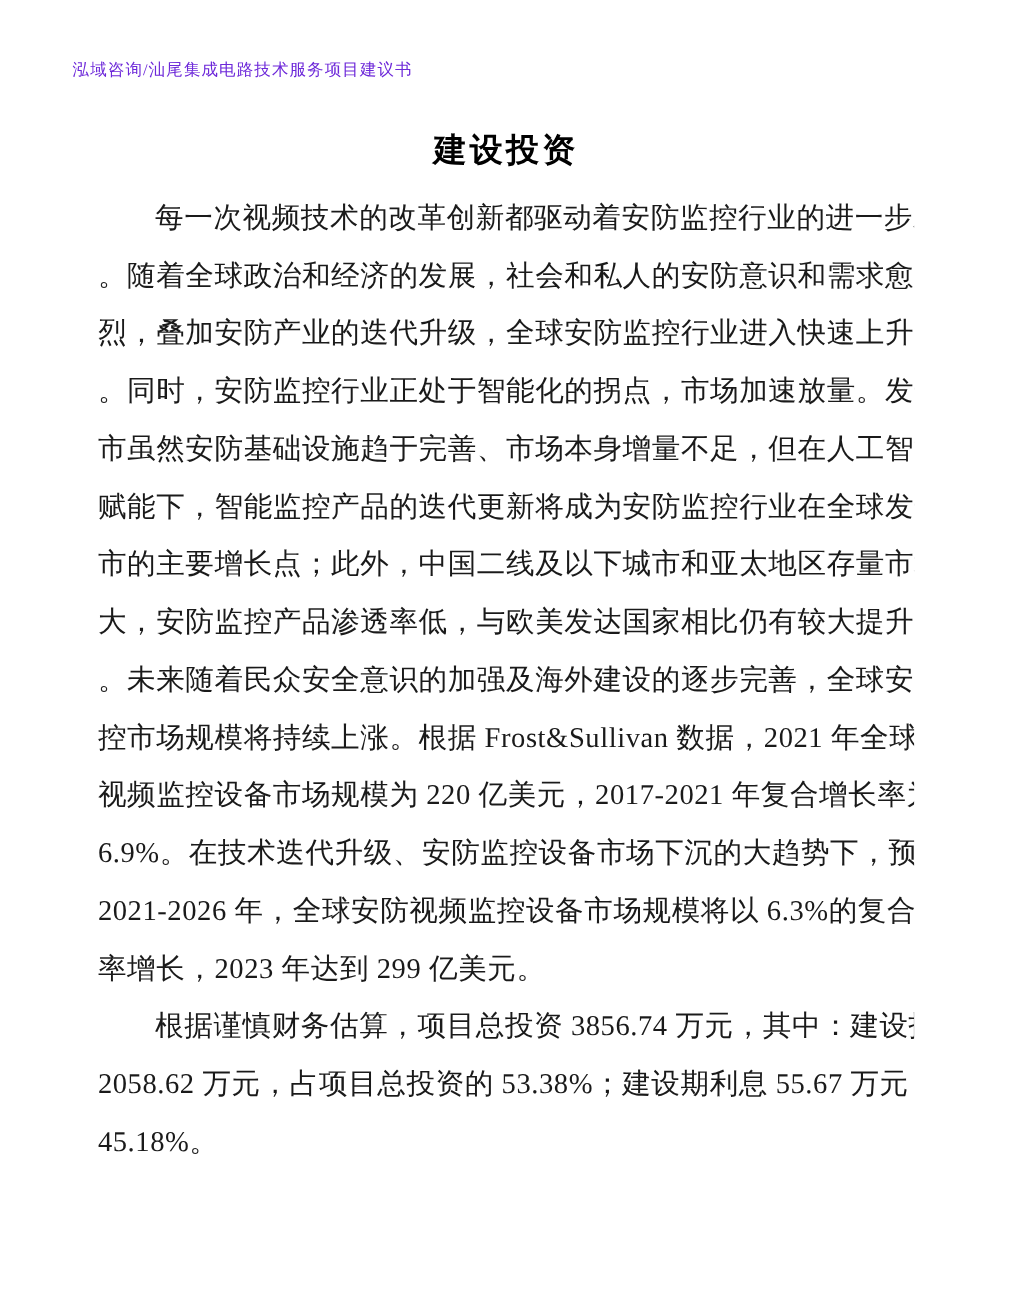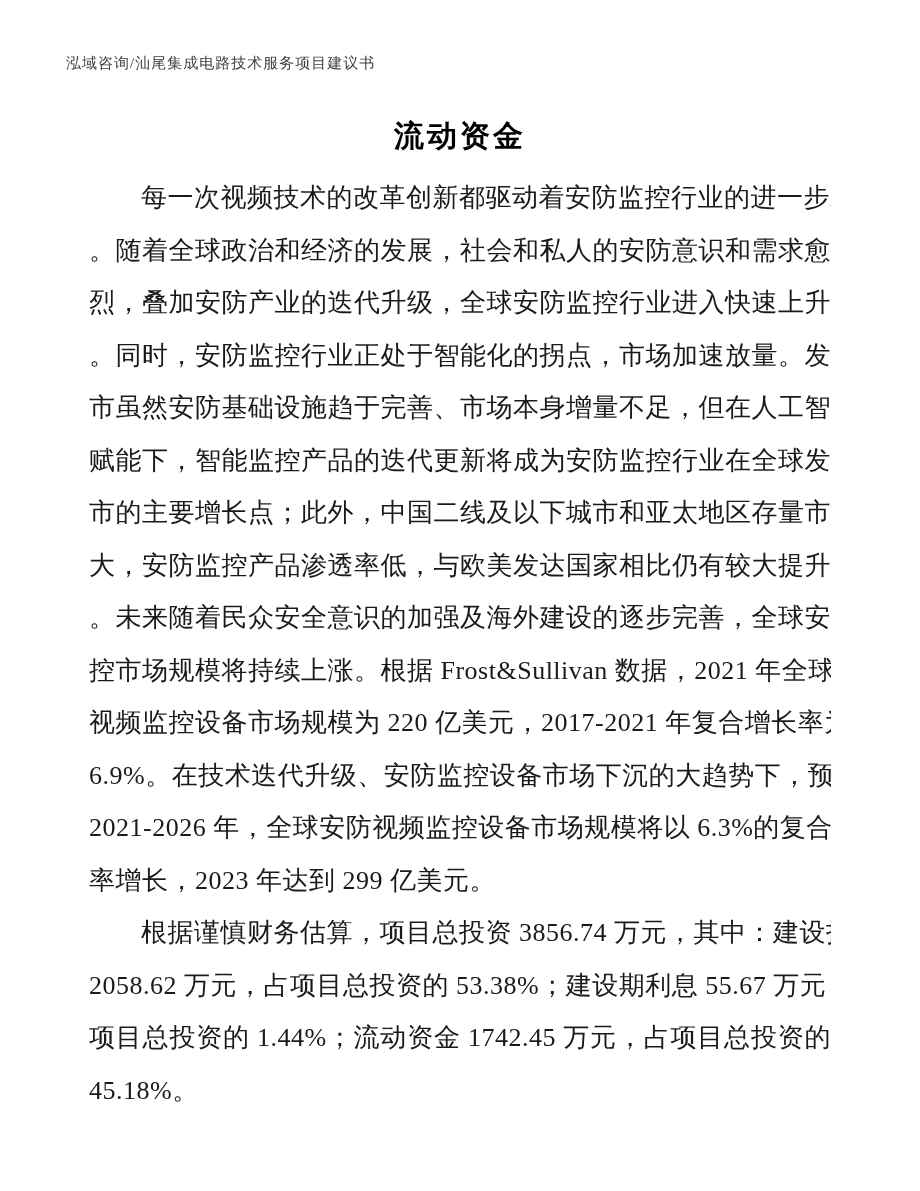--- a/index.html
+++ b/index.html
@@ -14,21 +14,21 @@
     font-family: "Liberation Serif", "DejaVu Serif", serif;
     color: #1a1a1a;
     overflow: hidden;
   }
   .page-header {
     position: absolute;
     top: 54px;
     left: 66px;
     font-size: 15px;
     letter-spacing: 1px;
-    color: #404040;
+    color: #6d28d9;
     white-space: nowrap;
   }
   .doc-title {
     position: absolute;
     top: 116px;
     left: 0;
     width: 100%;
     text-align: center;
     font-size: 30px;
     font-weight: bold;
@@ -61,21 +61,21 @@
   }
   .line.last {
     text-align-last: left;
   }
 </style>
 </head>
 <body>
 
 <div class="page-header">泓域咨询/汕尾集成电路技术服务项目建议书</div>
 
-<h1 class="doc-title">流动资金</h1>
+<h1 class="doc-title">建设投资</h1>
 
 <div class="content">
     <div class="paragraph">
       <div class="line first">每一次视频技术的改革创新都驱动着安防监控行业的进一步发展</div>
       <div class="line">。随着全球政治和经济的发展，社会和私人的安防意识和需求愈加强</div>
       <div class="line">烈，叠加安防产业的迭代升级，全球安防监控行业进入快速上升周期</div>
       <div class="line">。同时，安防监控行业正处于智能化的拐点，市场加速放量。发达城</div>
       <div class="line">市虽然安防基础设施趋于完善、市场本身增量不足，但在人工智能的</div>
       <div class="line">赋能下，智能监控产品的迭代更新将成为安防监控行业在全球发达城</div>
       <div class="line">市的主要增长点；此外，中国二线及以下城市和亚太地区存量市场较</div>
@@ -83,16 +83,15 @@
       <div class="line">。未来随着民众安全意识的加强及海外建设的逐步完善，全球安防监</div>
       <div class="line">控市场规模将持续上涨。根据 Frost&amp;Sullivan 数据，2021 年全球安防</div>
       <div class="line">视频监控设备市场规模为 220 亿美元，2017-2021 年复合增长率为</div>
       <div class="line">6.9%。在技术迭代升级、安防监控设备市场下沉的大趋势下，预计</div>
       <div class="line">2021-2026 年，全球安防视频监控设备市场规模将以 6.3%的复合增长</div>
       <div class="line last">率增长，2023 年达到 299 亿美元。</div>
     </div>
     <div class="paragraph">
       <div class="line first">根据谨慎财务估算，项目总投资 3856.74 万元，其中：建设投资</div>
       <div class="line">2058.62 万元，占项目总投资的 53.38%；建设期利息 55.67 万元，占</div>
-      <div class="line">项目总投资的 1.44%；流动资金 1742.45 万元，占项目总投资的</div>
       <div class="line last">45.18%。</div>
     </div>
   </div>
 
 </body></html>

